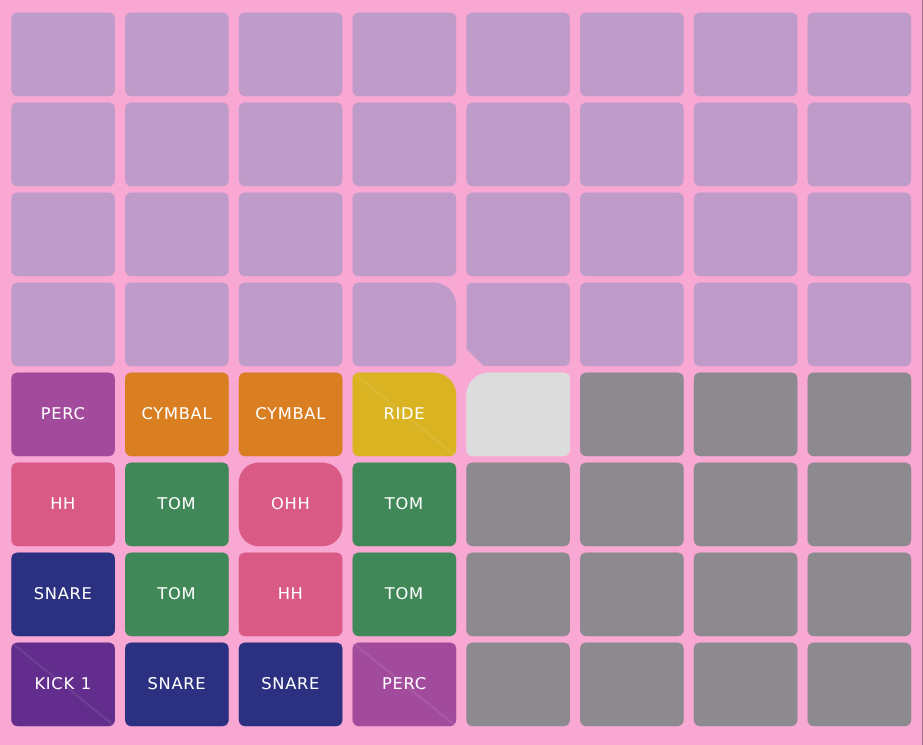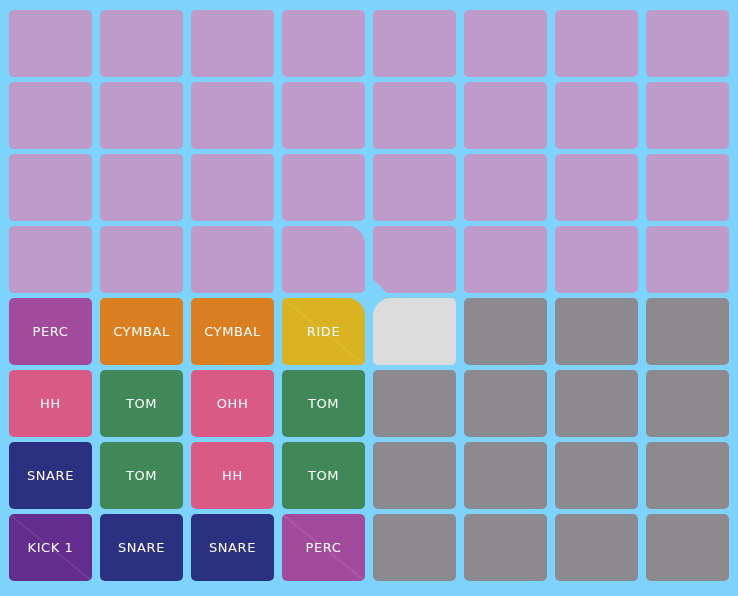--- a/index.html
+++ b/index.html
@@ -11,21 +11,21 @@
     width: 738px;
     height: 596px;
     background: #1c1c1c;
     font-family: "DejaVu Sans", "Liberation Sans", sans-serif;
     overflow: hidden;
   }
   #pad-grid {
     position: relative;
     width: 738px;
     height: 596px;
-    background: #7dd3fc;
+    background: #f9a8d4;
   }
   .pad {
     position: absolute;
     box-sizing: border-box;
     display: flex;
     align-items: center;
     justify-content: center;
     border-radius: 5px;
     overflow: hidden;
   }
@@ -111,21 +111,21 @@
     <div class="pad corner-tl-big" style="left: 373px; top: 298px; width: 83px; height: 67px; background: rgb(220, 220, 220);"></div>
     <div class="pad" style="left: 464px; top: 298px; width: 83px; height: 67px; background: rgb(140, 138, 142);"></div>
     <div class="pad" style="left: 555px; top: 298px; width: 83px; height: 67px; background: rgb(140, 138, 142);"></div>
     <div class="pad" style="left: 646px; top: 298px; width: 83px; height: 67px; background: rgb(140, 138, 142);"></div>
     <div class="pad" style="left: 9px; top: 370px; width: 83px; height: 67px; background: rgb(216, 90, 133);">
       <span class="pad-label">HH</span>
     </div>
     <div class="pad" style="left: 100px; top: 370px; width: 83px; height: 67px; background: rgb(65, 136, 88);">
       <span class="pad-label">TOM</span>
     </div>
-    <div class="pad" style="left: 191px; top: 370px; width: 83px; height: 67px; background: rgb(216, 90, 133);">
+    <div class="pad" style="left: 191px; top: 370px; width: 83px; height: 67px; background: rgb(216, 90, 133); border-radius: 16px;">
       <span class="pad-label">OHH</span>
     </div>
     <div class="pad" style="left: 282px; top: 370px; width: 83px; height: 67px; background: rgb(65, 136, 88);">
       <span class="pad-label">TOM</span>
     </div>
     <div class="pad" style="left: 373px; top: 370px; width: 83px; height: 67px; background: rgb(140, 138, 142);"></div>
     <div class="pad" style="left: 464px; top: 370px; width: 83px; height: 67px; background: rgb(140, 138, 142);"></div>
     <div class="pad" style="left: 555px; top: 370px; width: 83px; height: 67px; background: rgb(140, 138, 142);"></div>
     <div class="pad" style="left: 646px; top: 370px; width: 83px; height: 67px; background: rgb(140, 138, 142);"></div>
     <div class="pad" style="left: 9px; top: 442px; width: 83px; height: 67px; background: rgb(43, 48, 128);">

